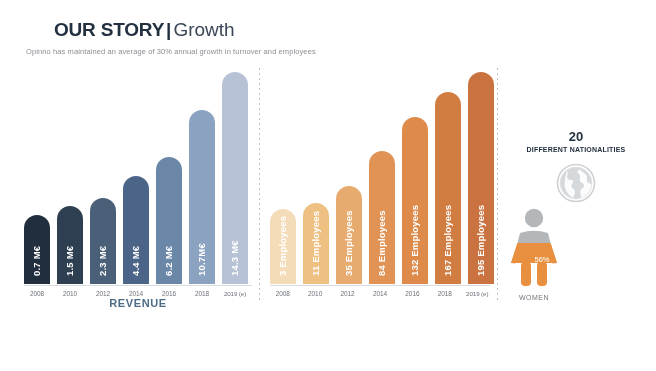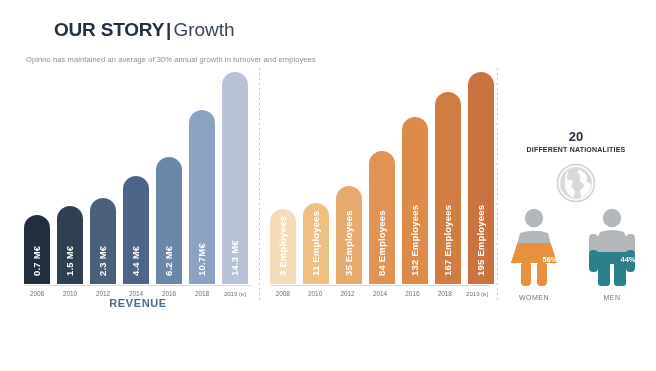--- a/index.html
+++ b/index.html
@@ -37,21 +37,21 @@
   #title-sep {
     font-weight: bold;
     color: #23303f;
     padding: 0 2px;
   }
   #title-sub {
     font-weight: normal;
     color: #3b4756;
   }
   #subtitle {
-    margin-top: 14px;
+    margin-top: 6px;
     font-size: 7.5px;
     line-height: 10px;
     color: #8b8e93;
     letter-spacing: 0.1px;
     white-space: nowrap;
   }
 
   
   .divider {
     position: absolute;
@@ -184,25 +184,25 @@
   .figure-block {
     position: absolute;
     top: 0;
     width: 64px;
     text-align: center;
   }
   #women-block { left: 2px; }
   #men-block { left: 80px; }
   .figure-pct {
     position: absolute;
-    left: 16px;
+    left: 8px;
     width: 64px;
     top: 47px;
     font-size: 7.5px;
-    font-weight: bold;
+    font-weight: normal;
     color: #ffffff;
     text-align: center;
   }
   .figure-label {
     margin-top: 2px;
     font-size: 7px;
     color: #73777d;
     letter-spacing: 0.5px;
   }
 </style>
@@ -351,35 +351,15 @@
         <path d="M15.5 35 L9 55 L13.5 55.5 L19 38 Z" fill="#e8903f"></path>
         <path d="M48.5 35 L55 55 L50.5 55.5 L45 38 Z" fill="#e8903f"></path>
 
         <rect x="19" y="54" width="10" height="24" rx="4" fill="#e8903f"></rect>
         <rect x="35" y="54" width="10" height="24" rx="4" fill="#e8903f"></rect>
       </svg>
       <div class="figure-pct">56%</div>
       <div class="figure-label">WOMEN</div>
     </div>
 
-    <div class="figure-block" id="men-block">
-      <svg width="64" height="80" viewBox="0 0 64 80">
-
-        <circle cx="32" cy="10" r="9.2" fill="#b4b7ba"></circle>
-
-        <path d="M20 24 Q32 20 44 24 L47 31 L47 45 L17 45 L17 31 Z" fill="#b4b7ba"></path>
-
-        <rect x="9" y="26" width="9" height="22" rx="4" fill="#b4b7ba"></rect>
-        <rect x="46" y="26" width="9" height="22" rx="4" fill="#b4b7ba"></rect>
-
-        <rect x="9" y="42" width="9" height="22" rx="4" fill="#2e7f8c"></rect>
-        <rect x="46" y="42" width="9" height="22" rx="4" fill="#2e7f8c"></rect>
-
-        <path d="M17 44 L47 44 L47 56 L17 56 Z" fill="#2e7f8c"></path>
-        <rect x="18" y="52" width="12" height="26" rx="3" fill="#2e7f8c"></rect>
-        <rect x="34" y="52" width="12" height="26" rx="3" fill="#2e7f8c"></rect>
-      </svg>
-      <div class="figure-pct">44%</div>
-      <div class="figure-label">MEN</div>
-    </div>
 
   </div>
 </div>
 
 </body></html>

